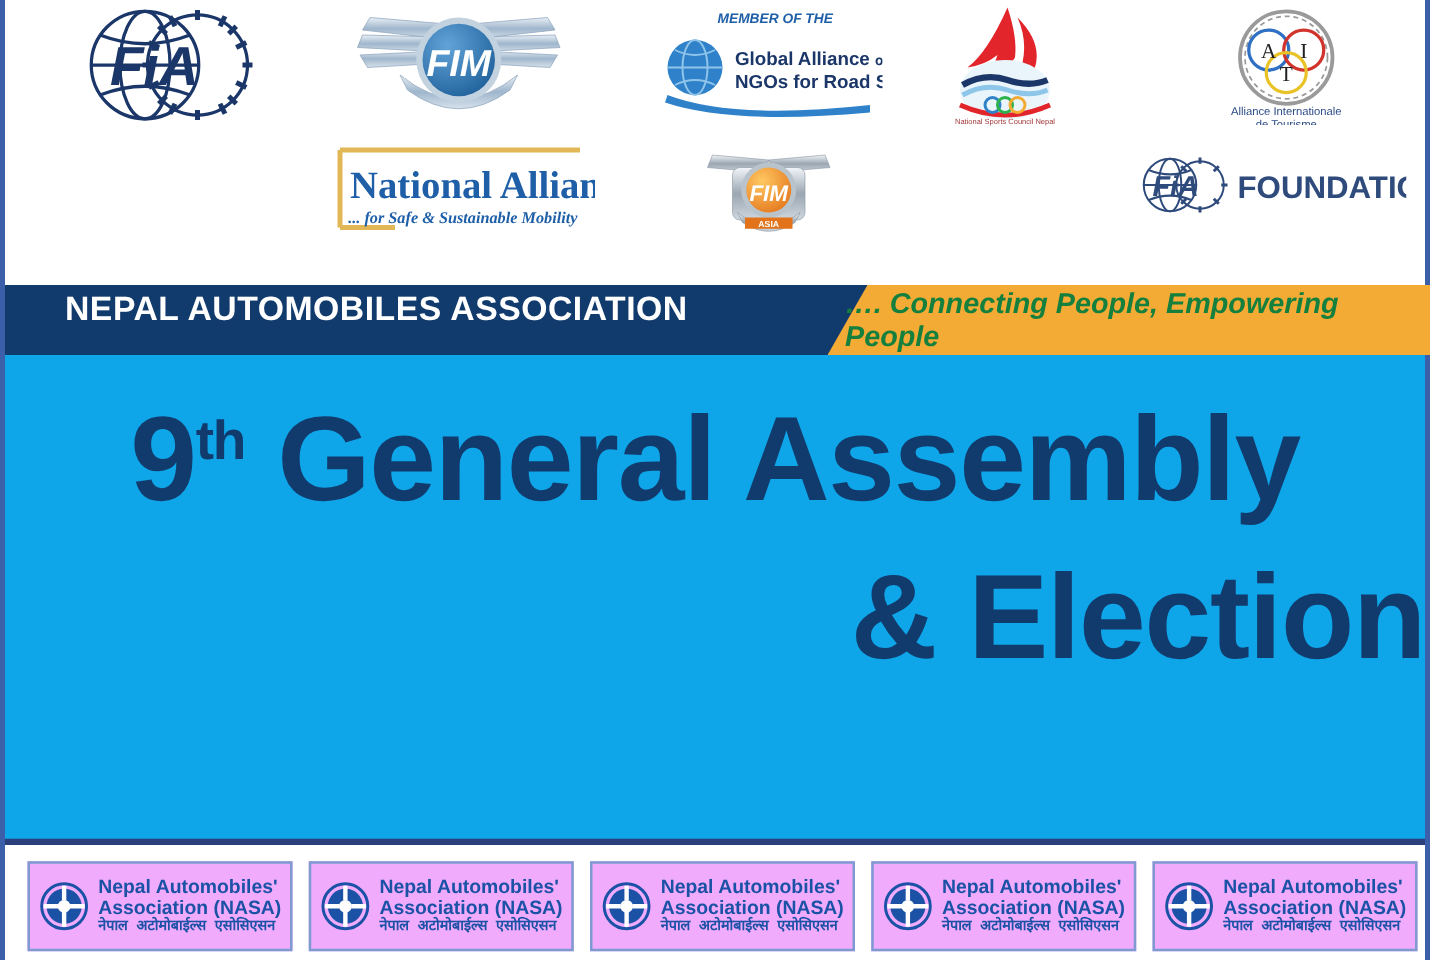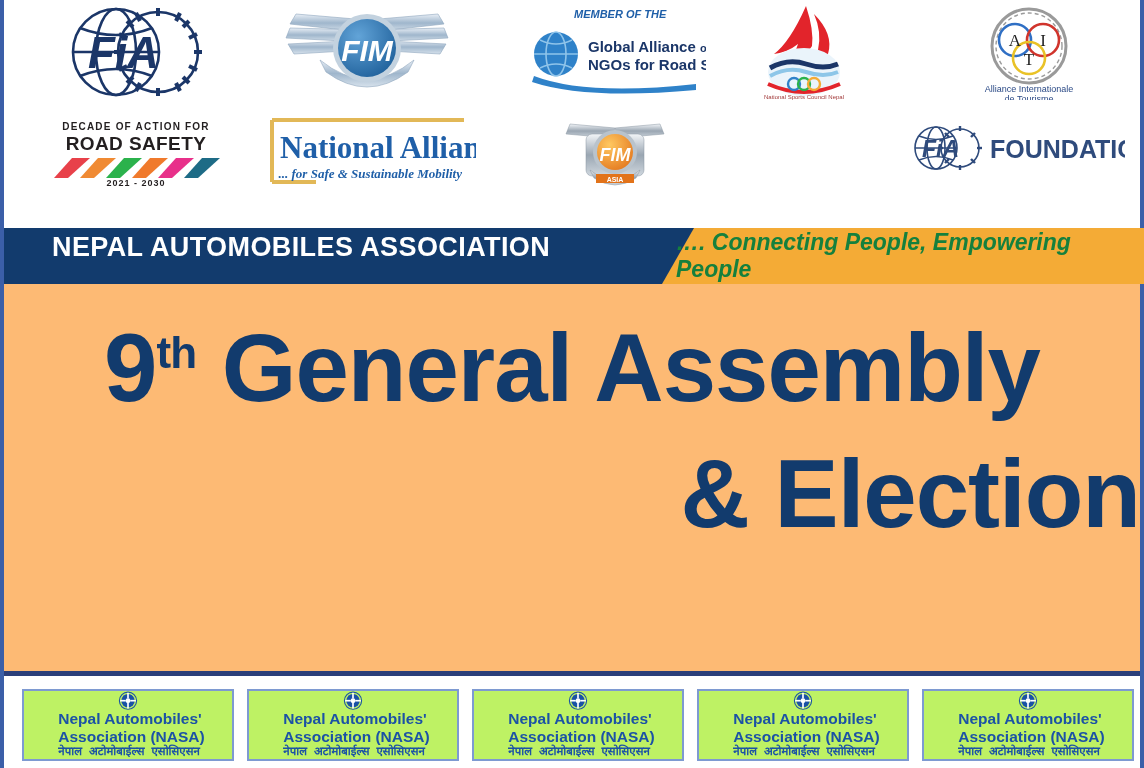--- a/index.html
+++ b/index.html
@@ -24,35 +24,35 @@
   .banner{position:absolute;left:4px;top:228px;width:1136px;height:56px;}
   .banner-navy{position:absolute;left:0;top:0;width:690px;height:56px;background:#123b6d;}
   .banner-orange{position:absolute;left:636px;top:0;width:504px;height:56px;background:#f4ab36;
      clip-path:polygon(54px 0,504px 0,504px 56px,22px 56px);}
   .banner-title{position:absolute;left:48px;top:0;height:38px;display:flex;align-items:center;
      color:#ffffff;font-size:27px;font-weight:bold;letter-spacing:.4px;z-index:4;}
   .banner-tagline{position:absolute;left:672px;top:0;height:56px;display:flex;align-items:center;
      color:#15803d;font-size:23px;font-style:italic;font-weight:600;z-index:5;}
 
   
-  .hero{position:absolute;left:4px;top:284px;width:1136px;height:392px;background:#fdba74;
+  .hero{position:absolute;left:4px;top:284px;width:1136px;height:392px;background:#0ea5e9;
      border-bottom:5px solid #2b3f7a;box-sizing:border-box;}
   .hero-title{position:absolute;left:0;top:36px;width:1136px;text-align:center;
      color:#123b6d;font-weight:bold;line-height:1.0;}
   .line1{font-size:96px;letter-spacing:-1px;}
   .line2{font-size:96px;letter-spacing:-1px;margin-top:30px;text-align:right;}
   .ord{font-size:44px;vertical-align:super;line-height:0;}
   .hero-date{position:absolute;left:0;top:300px;width:1136px;text-align:center;
      color:#123b6d;font-size:33px;font-style:italic;font-weight:bold;}
   .hero-date .ord2{font-size:18px;vertical-align:super;line-height:0;}
 
   
   .footer{position:absolute;left:4px;top:681px;width:1136px;height:87px;background:#ffffff;}
   .nasa{position:absolute;top:8px;height:72px;border:2px solid #7e9ad1;box-sizing:border-box;
-     background:#bef264;display:flex;align-items:center;padding:0 7px;flex-direction:column;}
+     background:#f0abfc;display:flex;align-items:center;padding:0 7px;}
   .nasa-txt{margin-left:7px;line-height:1.12;}
   .nasa-l1,.nasa-l2{color:#1b52a6;font-size:15.5px;font-weight:bold;white-space:nowrap;}
   .nasa-dv{color:#1b52a6;font-size:11.5px;font-weight:bold;white-space:nowrap;margin-top:1px;
      font-family:Liberation Mono, monospace;}
 </style>
 </head>
 <body>
 
 <div class="poster">
 
@@ -166,35 +166,20 @@
         <circle cx="89" cy="36" r="16" fill="none" stroke="#d0342c" stroke-width="2.6"></circle>
         <circle cx="75" cy="54" r="16" fill="none" stroke="#e9c227" stroke-width="2.6"></circle>
         <text x="61" y="42" text-anchor="middle" font-family="Liberation Serif, serif" font-size="17" fill="#222">A</text>
         <text x="89" y="42" text-anchor="middle" font-family="Liberation Serif, serif" font-size="17" fill="#222">I</text>
         <text x="75" y="61" text-anchor="middle" font-family="Liberation Serif, serif" font-size="17" fill="#222">T</text>
         <text x="75" y="88" text-anchor="middle" font-family="Liberation Sans, sans-serif" font-size="9" fill="#2b4a86">Alliance Internationale</text>
         <text x="75" y="98" text-anchor="middle" font-family="Liberation Sans, sans-serif" font-size="9" fill="#2b4a86">de Tourisme</text>
       </svg>
     </div>
 
-    <div class="logo" style="left:42px;top:116px;width:180px;height:72px;">
-      <svg width="180" height="72" viewBox="0 0 180 72">
-        <text x="90" y="14" text-anchor="middle" font-family="Liberation Sans, sans-serif" font-size="10" font-weight="bold" letter-spacing="1.2" fill="#231f20">DECADE OF ACTION FOR</text>
-        <text x="90" y="34" text-anchor="middle" font-family="Liberation Sans, sans-serif" font-size="19" font-weight="bold" letter-spacing="0.4" fill="#231f20">ROAD SAFETY</text>
-        <g>
-          <path d="M8 62 L26 42 L44 42 L22 62 Z" fill="#e8414a"></path>
-          <path d="M34 62 L52 42 L70 42 L48 62 Z" fill="#f08a33"></path>
-          <path d="M60 62 L78 42 L96 42 L74 62 Z" fill="#2bb24c"></path>
-          <path d="M86 62 L104 42 L122 42 L100 62 Z" fill="#f07a2c"></path>
-          <path d="M112 62 L130 42 L148 42 L126 62 Z" fill="#e8308a"></path>
-          <path d="M138 62 L156 42 L174 42 L152 62 Z" fill="#1d6b86"></path>
-        </g>
-        <text x="90" y="70" text-anchor="middle" font-family="Liberation Sans, sans-serif" font-size="9" font-weight="bold" letter-spacing="1" fill="#231f20">2021 - 2030</text>
-      </svg>
-    </div>
 
     <div class="logo" style="left:262px;top:114px;width:210px;height:74px;">
       <svg width="210" height="74" viewBox="0 0 210 74">
         <path d="M6 6 L198 6 M6 6 L6 68 M6 68 L50 68" fill="none" stroke="#e2b857" stroke-width="4"></path>
         <text x="14" y="44" font-family="Liberation Serif, serif" font-size="31" font-weight="bold" fill="#1f5fa8">National Alliance</text>
         <text x="196" y="64" text-anchor="end" font-family="Liberation Serif, serif" font-size="13" font-style="italic" font-weight="bold" fill="#1f5fa8">... for Safe &amp; Sustainable Mobility</text>
       </svg>
     </div>
 
     <div class="logo" style="left:556px;top:112px;width:110px;height:74px;">

